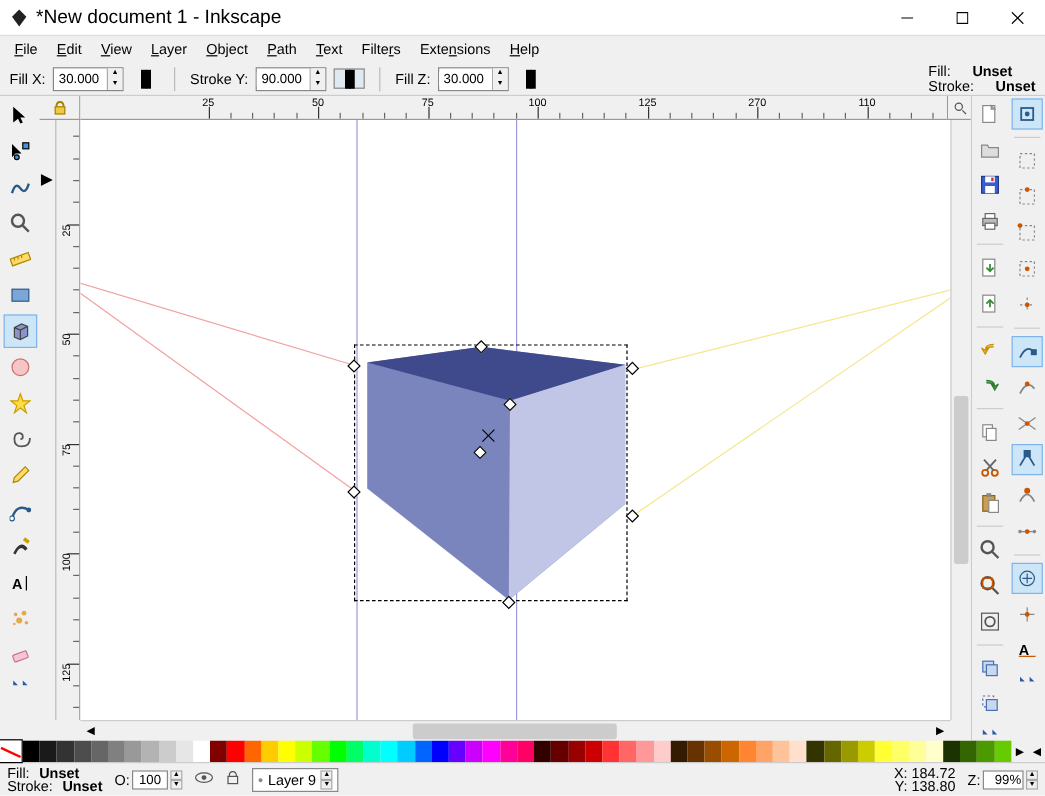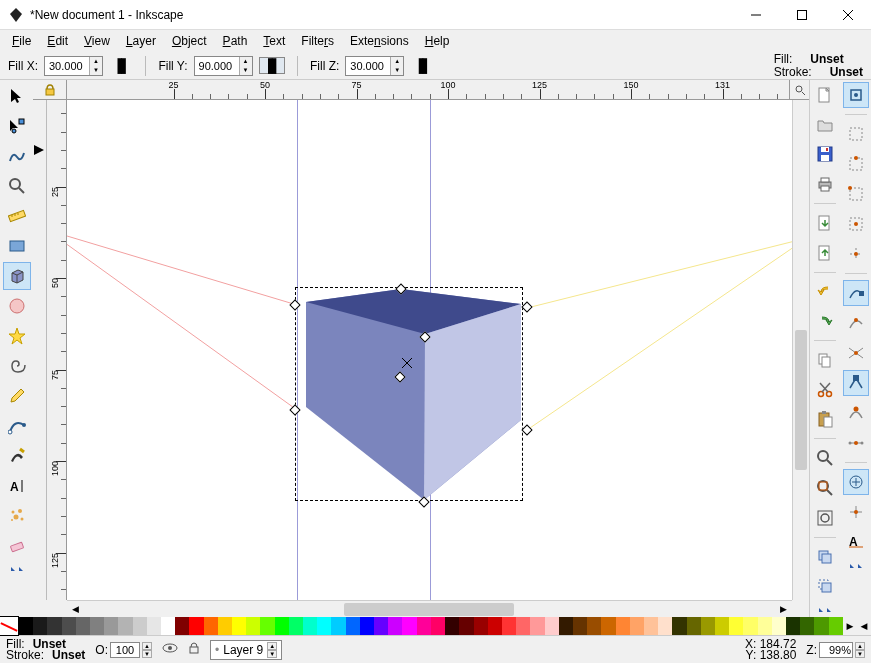--- a/index.html
+++ b/index.html
@@ -1,21 +1,21 @@
 <!DOCTYPE html>
 <html><head>
 <meta charset="utf-8">
 <style>
 * { box-sizing: border-box; margin: 0; padding: 0; font-family: "Segoe UI", Tahoma, sans-serif; font-size: 12px; }
 body { background: #f0f0f0; width: 871px; height: 663px; overflow: hidden; display: flex; flex-direction: column; }
 
 
 .title-bar { height: 30px; background: #fff; display: flex; align-items: center; padding-left: 8px; border-bottom: 1px solid #ddd; }
 .title-bar .icon { width: 16px; height: 16px; margin-right: 6px; }
-.title-bar .title { flex: 1; font-size: 12px; }
+.title-bar .title { flex: 1; font-size: 16px; }
 .title-bar .win-btns { display: flex; }
 .title-bar .win-btn { width: 46px; height: 30px; display: flex; align-items: center; justify-content: center; cursor: pointer; }
 
 
 .menu-bar { height: 22px; background: #f0f0f0; display: flex; align-items: center; padding: 0 4px; }
 .menu-bar .menu-item { padding: 2px 8px; cursor: pointer; }
 .menu-bar .menu-item .u { text-decoration: underline; }
 
 
 .angle-bar { height: 28px; background: #f0f0f0; display: flex; align-items: center; padding: 0 8px; gap: 6px; border-bottom: 1px solid #ccc; }
@@ -147,21 +147,21 @@
   <span class="lbl">Fill X:</span>
   <div class="spin">
     <input value="30.000" style="">
     <div class="arrows">
         <div>▲</div>
         <div>▼</div>
       </div>
   </div>
   <span class="bars">▐▌</span>
   <div class="sep"></div>
-  <span class="lbl">Fill Y:</span>
+  <span class="lbl">Stroke Y:</span>
   <div class="spin">
     <input value="90.000" style="">
     <div class="arrows">
         <div>▲</div>
         <div>▼</div>
       </div>
   </div>
   <span class="bars active">▐▌</span>
   <div class="sep"></div>
   <span class="lbl">Fill Z:</span>
@@ -323,27 +323,27 @@
           <div class="tick-minor" style="left: 417.6px;"></div>
           <div class="tick-minor" style="left: 435.9px;"></div>
           <div class="tick-minor" style="left: 454.2px;"></div>
           <div class="tick-major" style="left: 472.5px;"></div>
           <div class="tick-label" style="left: 472.5px;">125</div>
           <div class="tick-minor" style="left: 490.8px;"></div>
           <div class="tick-minor" style="left: 509.1px;"></div>
           <div class="tick-minor" style="left: 527.4px;"></div>
           <div class="tick-minor" style="left: 545.7px;"></div>
           <div class="tick-major" style="left: 564px;"></div>
-          <div class="tick-label" style="left: 564px;">150</div>
+          <div class="tick-label" style="left: 564px;">270</div>
           <div class="tick-minor" style="left: 582.3px;"></div>
           <div class="tick-minor" style="left: 600.6px;"></div>
           <div class="tick-minor" style="left: 618.9px;"></div>
           <div class="tick-minor" style="left: 637.2px;"></div>
           <div class="tick-major" style="left: 655.5px;"></div>
-          <div class="tick-label" style="left: 655.5px;">131</div>
+          <div class="tick-label" style="left: 655.5px;">110</div>
           <div class="tick-minor" style="left: 673.8px;"></div>
           <div class="tick-minor" style="left: 692.1px;"></div>
           <div class="tick-minor" style="left: 710.4px;"></div>
         </div>
       <div class="ruler-zoom">
           <svg width="12" height="12">
             <circle cx="5" cy="5" r="3" fill="none" stroke="#555"></circle>
             <line x1="8" y1="8" x2="11" y2="11" stroke="#555"></line>
           </svg>
         </div>

